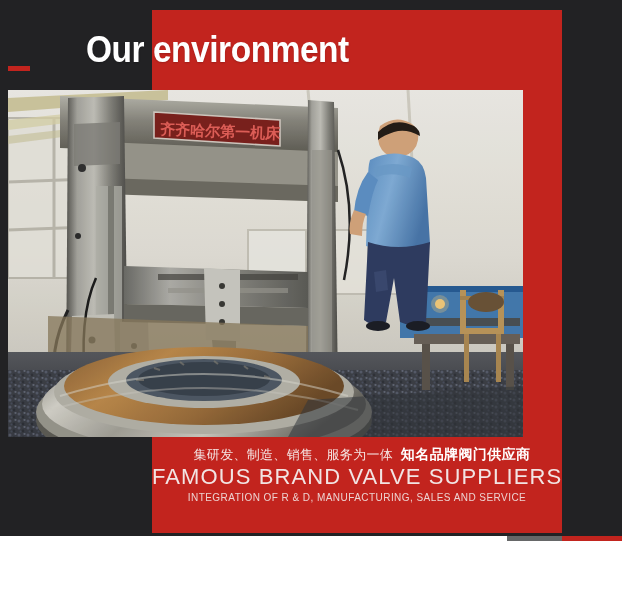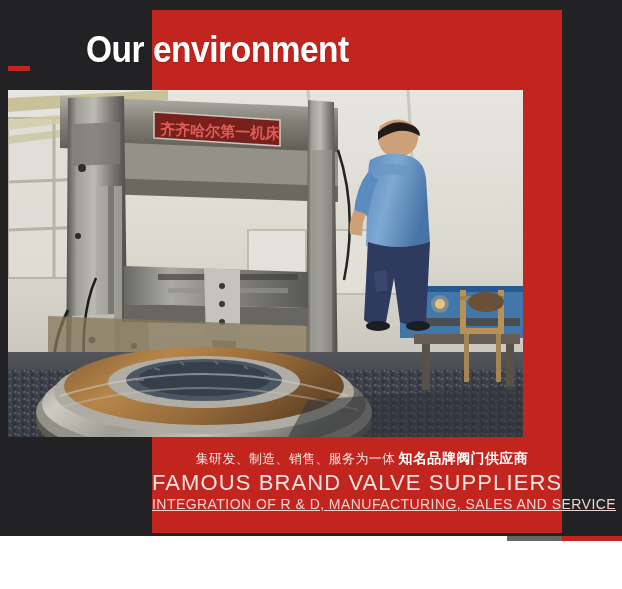--- a/index.html
+++ b/index.html
@@ -78,48 +78,47 @@
   .caption {
     position: absolute;
     left: 152px;
     top: 446px;
     width: 410px;
     text-align: center;
     color: #ffffff;
   }
   .cap-cn {
     font-size: 13px;
-    line-height: 25px;
+    line-height: 19px;
     white-space: nowrap;
-    font-family: Liberation Serif, serif;
+    font-family: Liberation Mono, monospace;
     margin-left: 10px;
   }
   .cap-cn .thin   { font-weight: 400; letter-spacing: 0.3px; color: #f4e3e1; }
   .cap-cn .strong { font-weight: 700; font-size: 14px; letter-spacing: 0.4px; color: #ffffff; }
 
   .cap-en {
     margin-top: 1px;
     font-size: 22px;
     font-weight: 400;
     letter-spacing: 1.1px;
     line-height: 22px;
     color: #f2e4e3;
     white-space: nowrap;
     font-family: "Liberation Sans Narrow", "Liberation Sans", sans-serif;
   }
   .cap-sub {
     margin-top: 3px;
-    font-size: 14px;
+    font-size: 10px;
     font-weight: 400;
     letter-spacing: 0.45px;
     line-height: 14px;
     color: #edd3d1;
     white-space: nowrap;
     font-family: "Liberation Sans Narrow", "Liberation Sans", sans-serif;
-    text-decoration: underline;
   }
 
   
   .sq-gray {
     position: absolute;
     left: 507px; top: 536px;
     width: 55px; height: 53px;
     background: #666768;
   }
   .sq-red {

